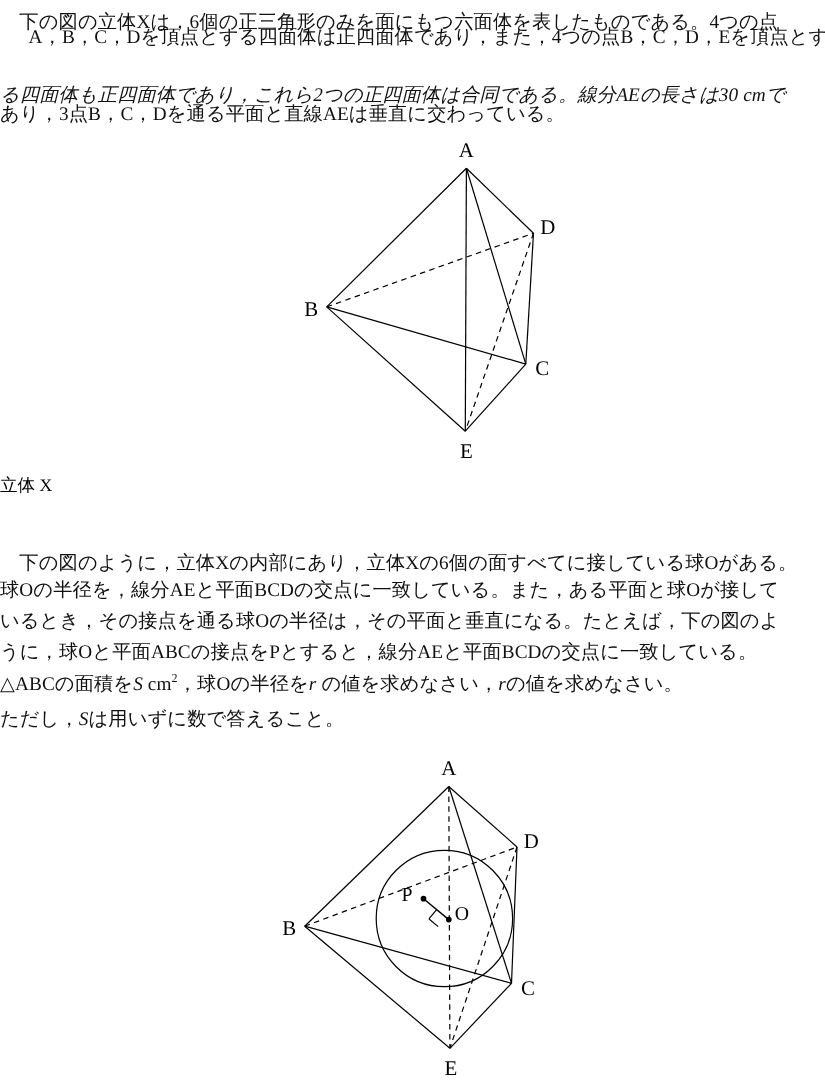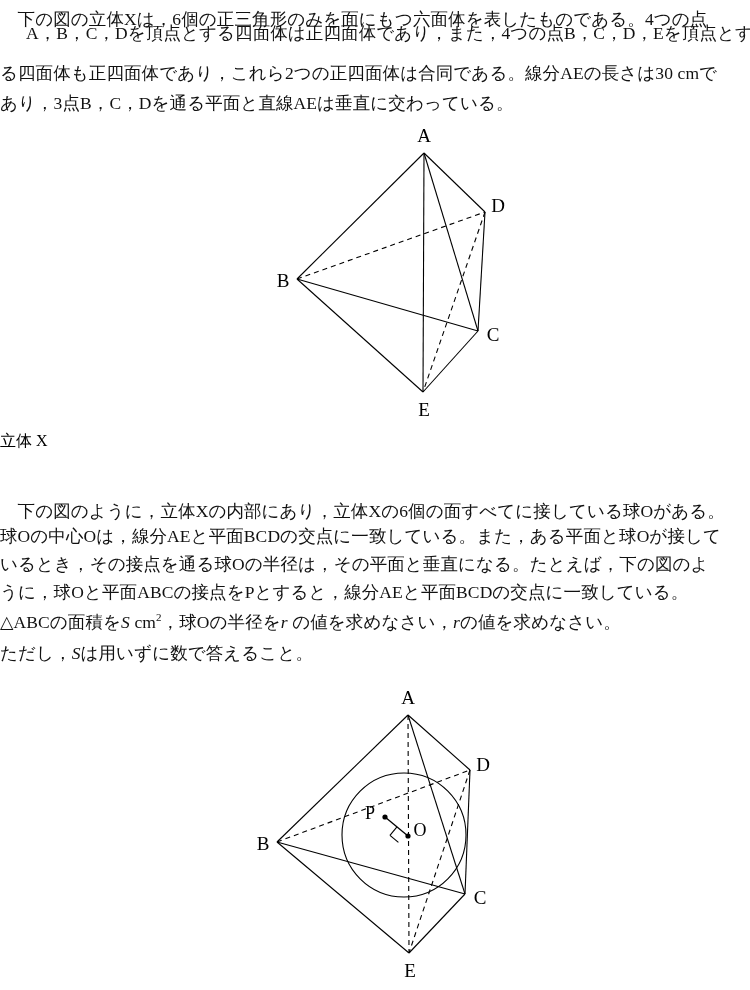--- a/index.html
+++ b/index.html
@@ -30,21 +30,21 @@
   .plabel{font-family:"Liberation Serif","DejaVu Serif",serif;font-size:18px;fill:#000;}
 </style>
 </head>
 <body>
 
 <div class="page">
 
   <div class="textblock" style="top:0;">
     <div class="tline" style="top:11px;">　下の図の立体Xは，6個の正三角形のみを面にもつ六面体を表したものである。4つの点</div>
     <div class="tline" style="top:25px;margin-left:26px;">A，B，C，Dを頂点とする四面体は正四面体であり，また，4つの点B，C，D，Eを頂点とす</div>
-    <div class="tline" style="top:65px;">る四面体も正四面体であり，これら2つの正四面体は合同である。線分AEの長さは30 cmで</div>
+    <div class="tline" style="top:78px;font-style:italic;">る四面体も正四面体であり，これら2つの正四面体は合同である。線分AEの長さは30 cmで</div>
     <div class="tline" style="top:95px;">あり，3点B，C，Dを通る平面と直線AEは垂直に交わっている。</div>
   </div>
 
   <div class="figure">
     <svg width="750" height="440" style="position:absolute;left:0;top:0;">
       <g id="fig1-edges">
           <line x1="424" y1="153" x2="297" y2="279" stroke="#000000" stroke-width="1.1"></line>
           <line x1="424" y1="153" x2="485" y2="212" stroke="#000000" stroke-width="1.1"></line>
           <line x1="424" y1="153" x2="478" y2="331" stroke="#000000" stroke-width="1.1"></line>
           <line x1="424" y1="153" x2="423" y2="392" stroke="#000000" stroke-width="1.1"></line>
@@ -61,21 +61,21 @@
           <text x="493" y="337" text-anchor="middle" dominant-baseline="middle" class="vlabel">C</text>
           <text x="498" y="208" text-anchor="middle" dominant-baseline="middle" class="vlabel">D</text>
           <text x="424" y="412" text-anchor="middle" dominant-baseline="middle" class="vlabel">E</text>
         </g>
     </svg>
     <div class="caption" style="left:0;top:431px;width:750px;">立体 X</div>
   </div>
 
   <div class="textblock" style="top:0;">
     <div class="tline" style="top:503px;">　下の図のように，立体Xの内部にあり，立体Xの6個の面すべてに接している球Oがある。</div>
-    <div class="tline" style="top:528px;">球Oの中心Oは，線分AEと平面BCDの交点に一致している。また，ある平面と球Oが接して</div>
+    <div class="tline" style="top:528px;">球Oの半径を，線分AEと平面BCDの交点に一致している。また，ある平面と球Oが接して</div>
     <div class="tline" style="top:556px;">いるとき，その接点を通る球Oの半径は，その平面と垂直になる。たとえば，下の図のよ</div>
     <div class="tline" style="top:584px;">うに，球Oと平面ABCの接点をPとすると，線分AEと平面BCDの交点に一致している。</div>
 
     <div class="tline" style="top:612px;"><span>△ABCの面積を</span><span class="mi">S</span><span> cm</span><span class="sup">2</span><span>，球Oの半径を</span><span class="mi">r</span><span> の値を求めなさい，</span><span class="mi">r</span><span>の値を求めなさい。</span></div>
 
     <div class="tline" style="top:645px;"><span>ただし，</span><span class="mi">S</span><span>は用いずに数で答えること。</span></div>
   </div>
 
   <div class="figure">
     <svg width="750" height="990" style="position:absolute;left:0;top:0;">

